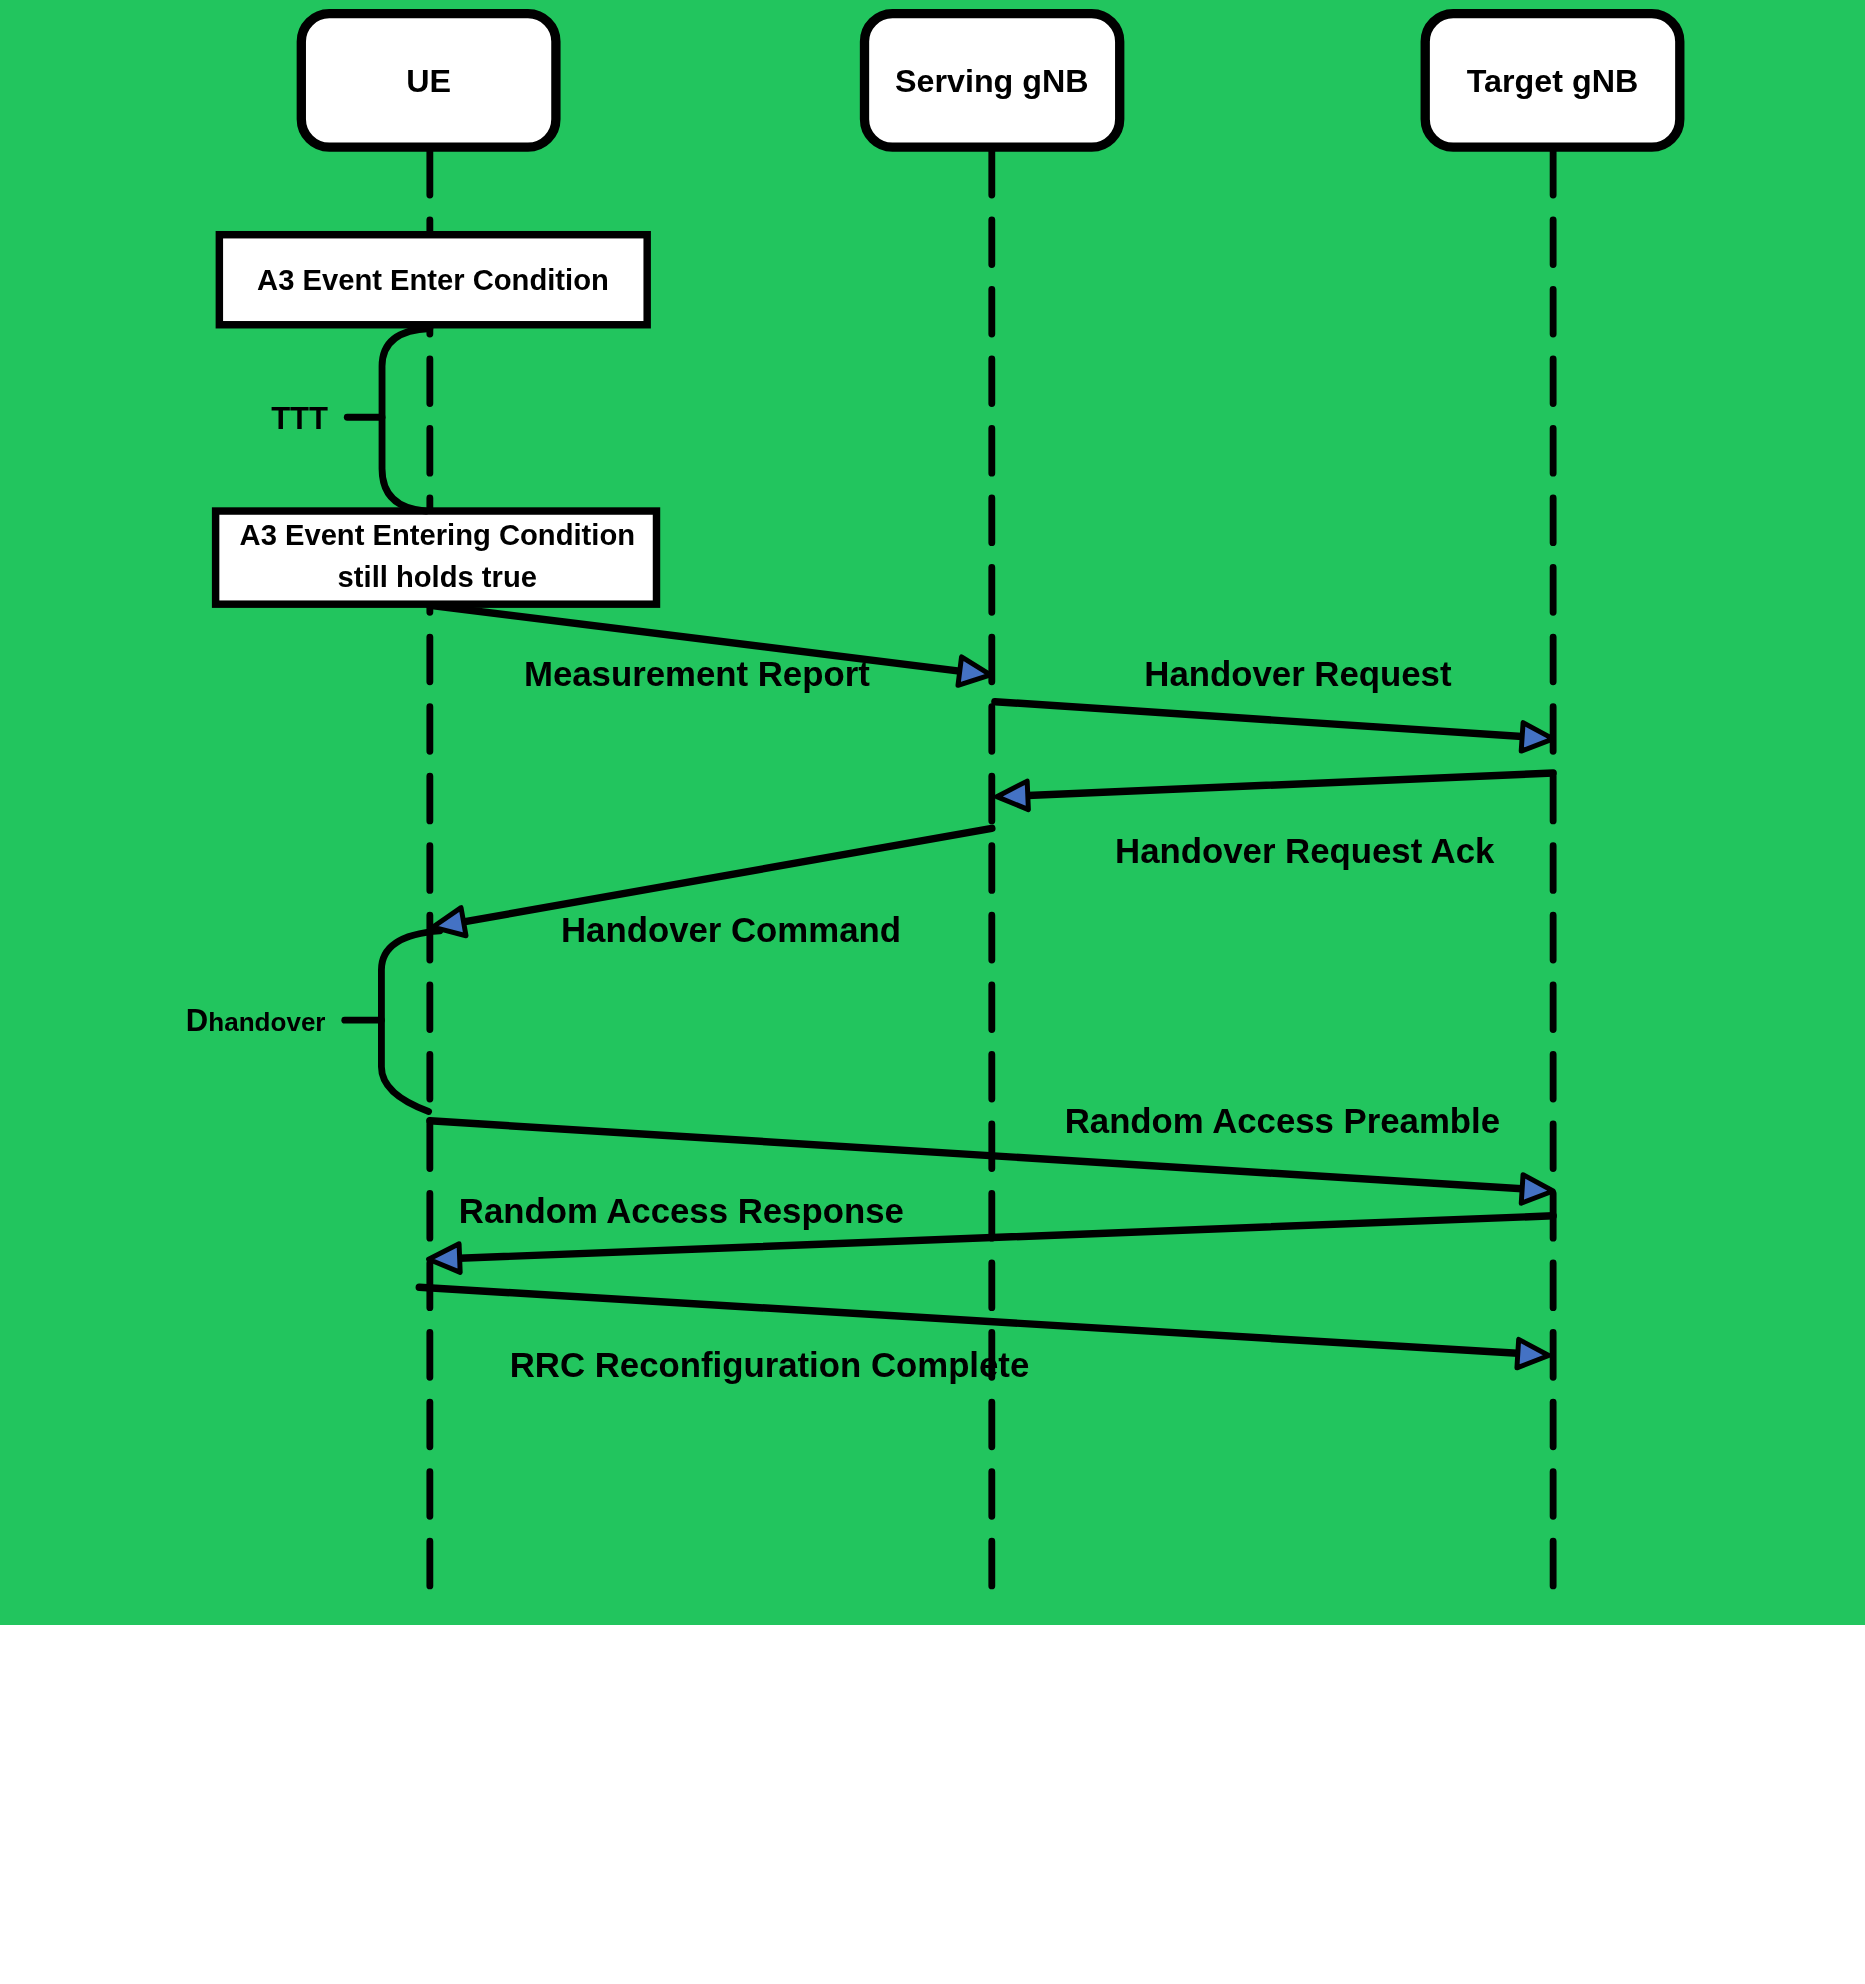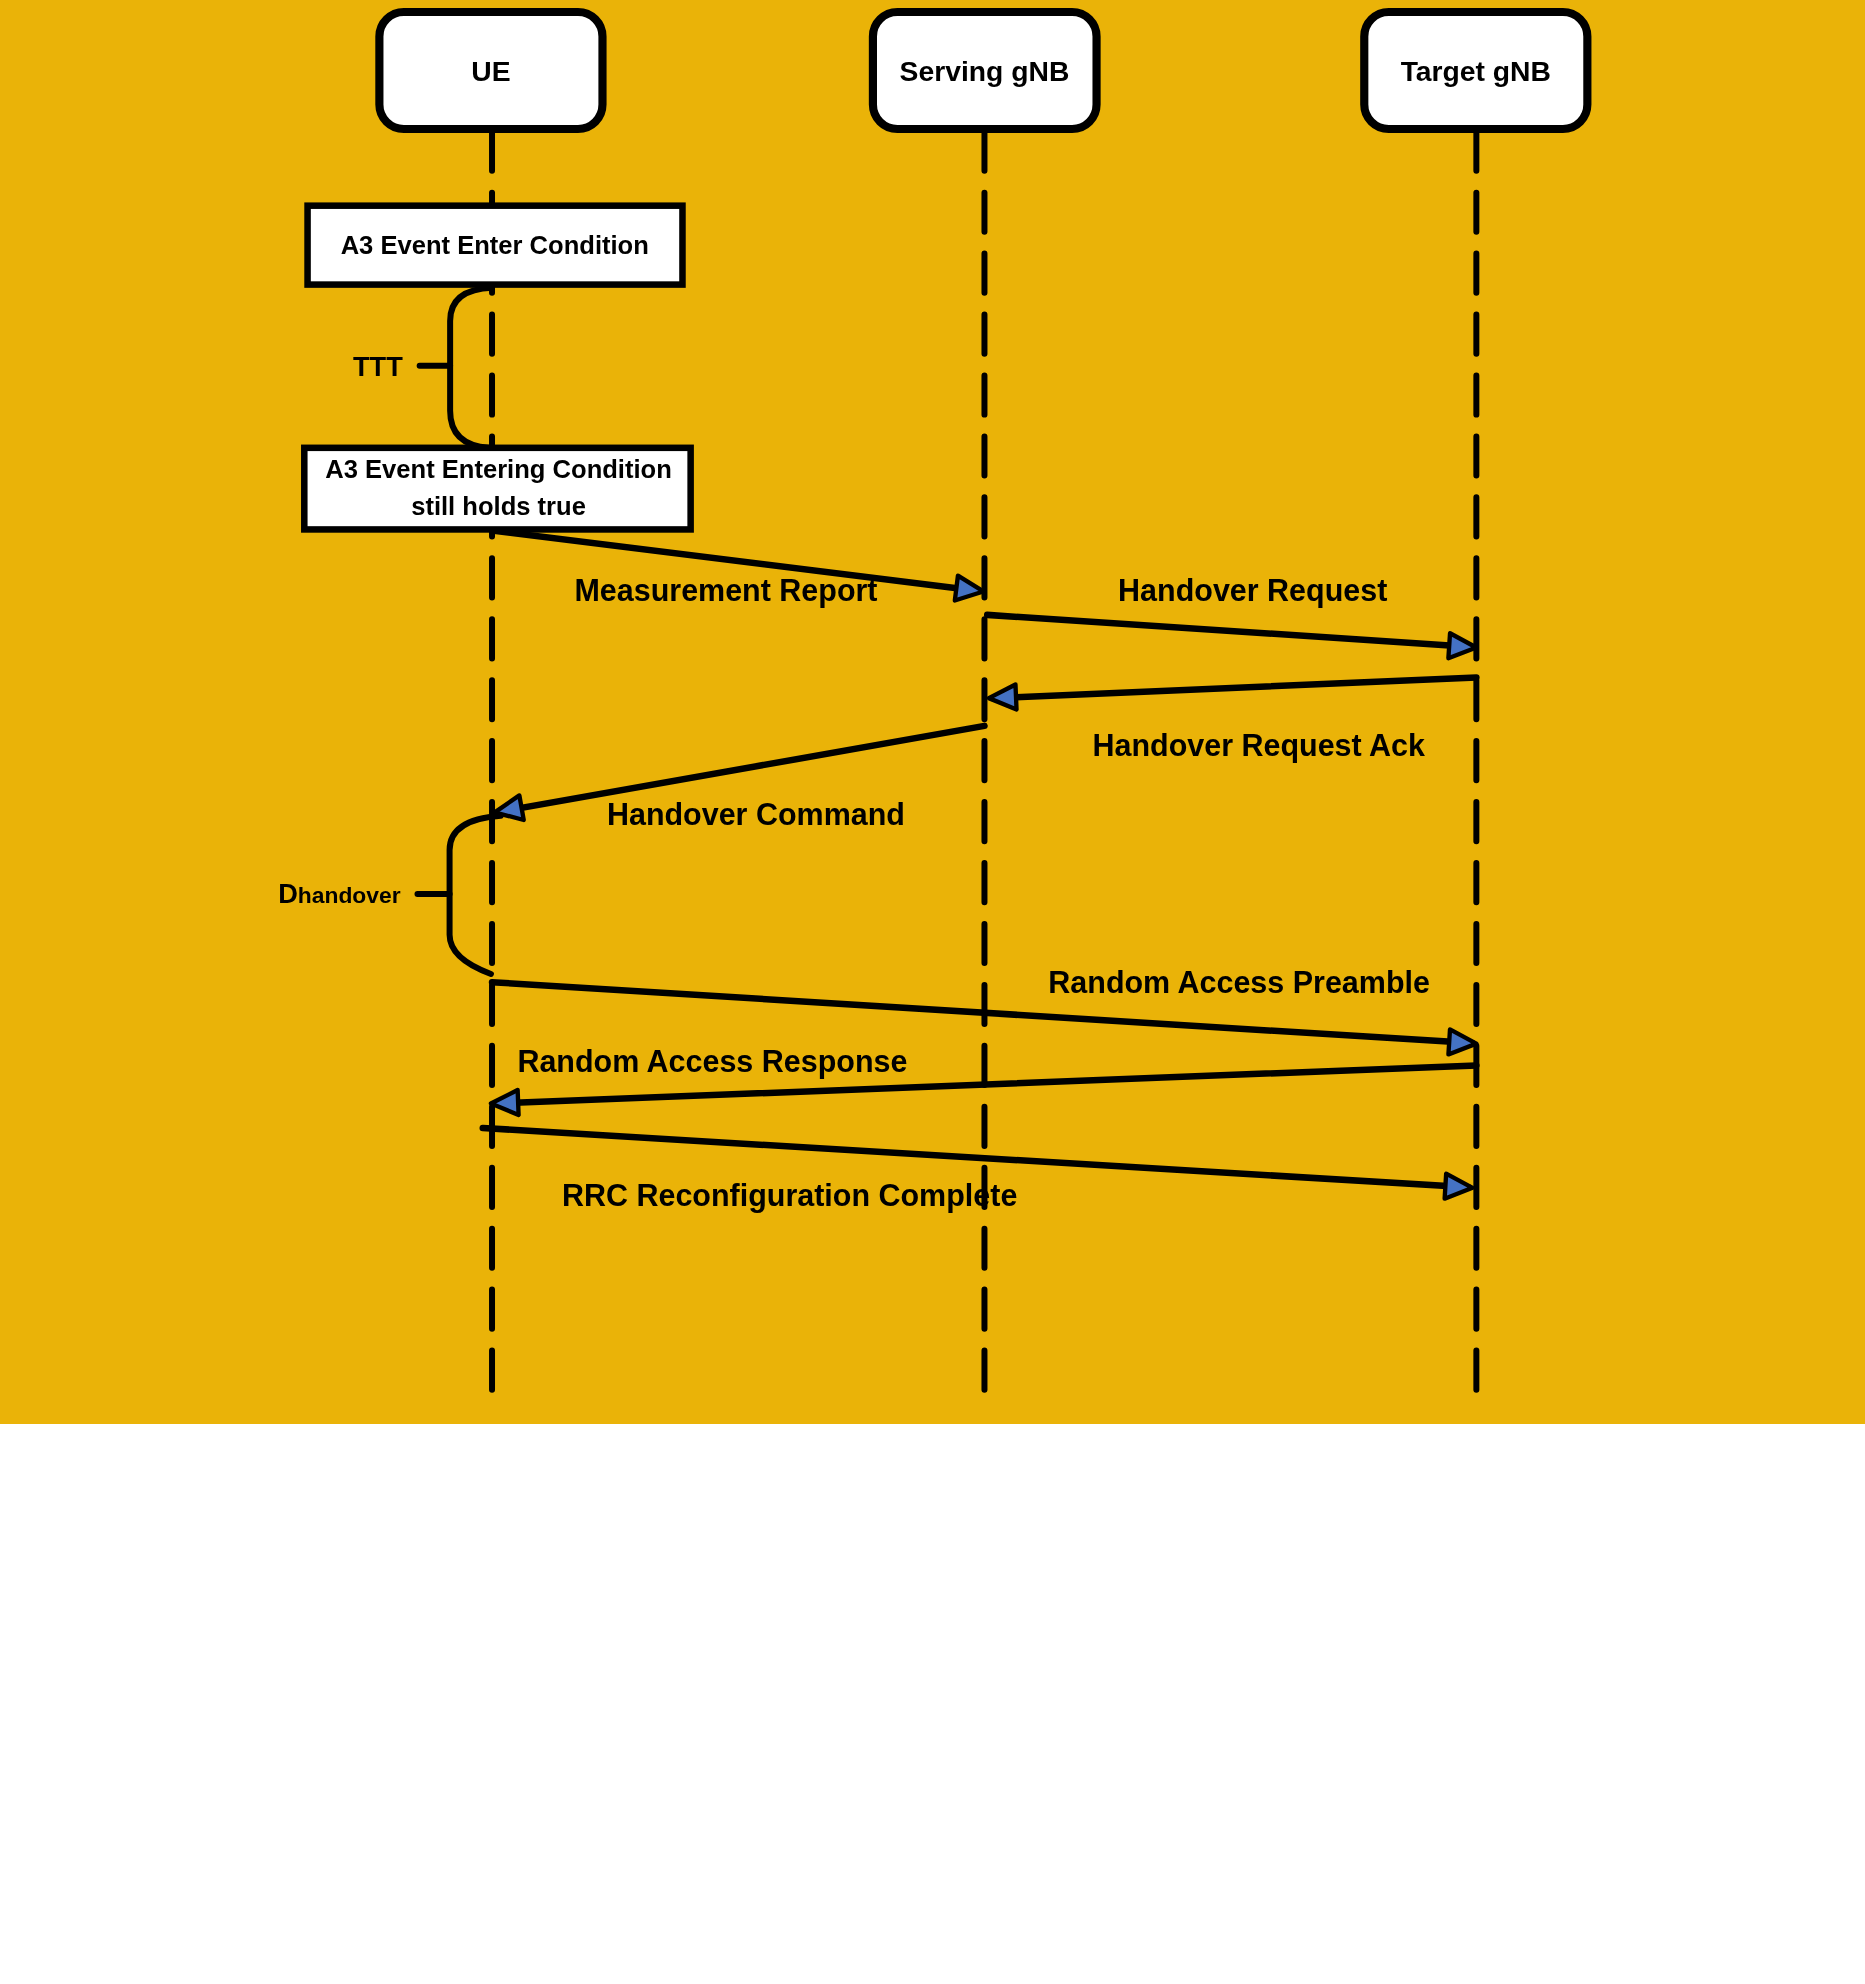--- a/index.html
+++ b/index.html
@@ -2,22 +2,22 @@
 <html style="font-size:12px"><head>
 <meta charset="utf-8">
 <style>
   html, body {
     margin: 0;
     padding: 0;
     background: #ffffff;
   }
   .canvas {
     width: 1865px;
-    height: 1424px;
-    background: #eab308;
+    height: 1625px;
+    background: #22c55e;
     position: relative;
   }
   svg {
     display: block;
     width: 100%;
     height: 100%;
   }
   .node-box {
     fill: #ffffff;
     stroke: #000000;

